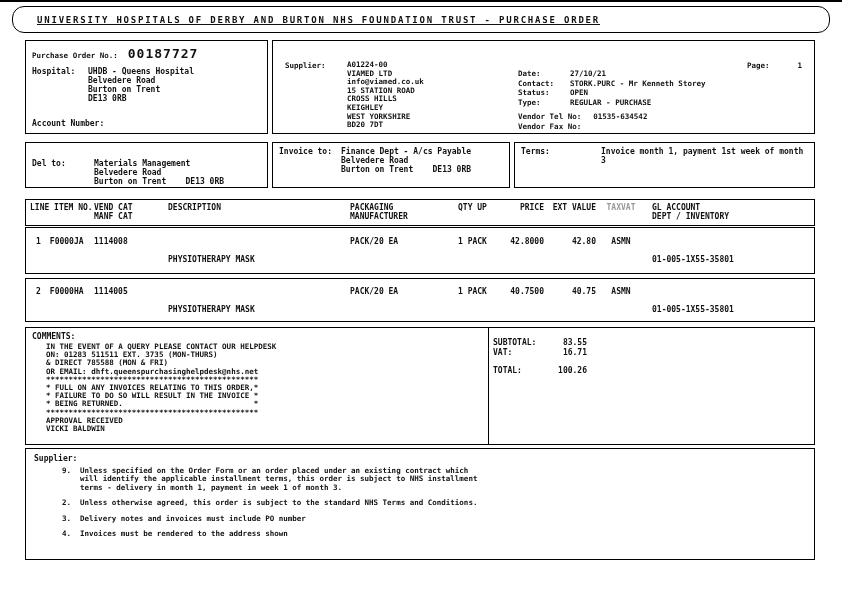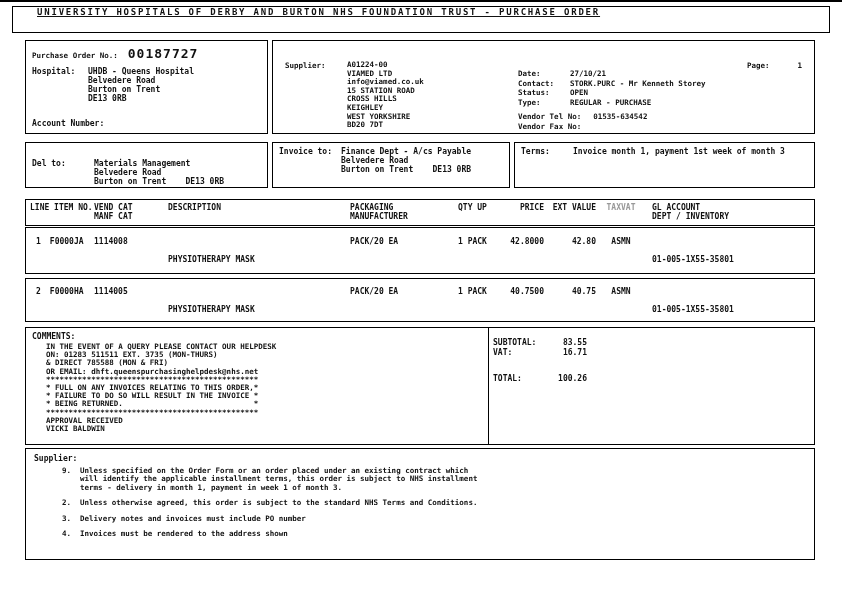--- a/index.html
+++ b/index.html
@@ -6,21 +6,21 @@
   .page{
     position:relative;width:842px;height:595px;background:#ffffff;
     font-family:"DejaVu Sans Mono","Liberation Mono",monospace;
     font-weight:bold;color:#111;font-size:8px;overflow:hidden;
     border-top:2px solid #000;box-sizing:border-box;
   }
   .box{position:absolute;border:1.5px solid #000;background:#fff;box-sizing:border-box;}
   .dim{color:#999;}
 
   
-  .title-box{left:12px;top:4px;width:818px;height:27px;display:flex;align-items:flex-start;padding-left:24px;}
+  .title-box{left:12px;top:4px;width:818px;height:27px;display:flex;align-items:center;padding-left:24px;border-radius:12px;}
   .doc-title{font-size:9px;letter-spacing:1.8px;text-decoration:underline;white-space:nowrap;}
 
   
   .info-left{left:25px;top:38px;width:243px;height:94px;padding:5px 6px;}
   .po-row{display:flex;align-items:baseline;gap:10px;}
   .po-num{font-size:13px;letter-spacing:1px;}
   .pair{display:flex;}
   .lblcol{width:56px;flex:none;}
   .lines div{line-height:9px;white-space:pre;}
   .hosp{margin-top:6px;}
@@ -37,21 +37,21 @@
   .page-block{position:absolute;right:12px;top:20px;font-size:7.5px;}
   .page-val{display:inline-block;margin-left:28px;}
 
   
   .del-box{left:25px;top:140px;width:243px;height:46px;padding:16px 6px;}
   .inv-box{left:272px;top:140px;width:238px;height:46px;padding:4px 6px;}
   .terms-box{left:514px;top:140px;width:301px;height:46px;padding:4px 6px;}
   .addr{display:flex;}
   .addr .lbl2{width:62px;flex:none;}
   .inv-lbl{width:70px;}
-  .terms-row{display:flex;}
+  .terms-row{display:flex;gap:28px;}
   .terms-row .lbl2{width:52px;flex:none;}
 
   
   .thead-box{left:25px;top:197px;width:790px;height:27px;padding:3px 4px;}
   .grid{display:grid;grid-template-columns:64px 74px 182px 108px 50px 36px 52px 46px 1fr;}
   .cell{line-height:9px;white-space:pre;overflow:visible;}
   .r{text-align:right;}
   .taxcell{display:flex;justify-content:center;padding:0 2px 0 6px;}
   .glcell{padding-left:10px;}
   .item-box1{left:25px;top:225px;width:790px;height:47px;padding:9px 4px 0 4px;}
@@ -60,21 +60,21 @@
 
   
   .comments-box{left:25px;top:325px;width:790px;height:118px;padding:4px 6px;}
   .v-divider{position:absolute;left:462px;top:0;bottom:0;border-left:1.5px solid #000;}
   .comment-lines{margin:2px 0 0 14px;font-size:7.5px;}
   .comment-lines div{line-height:8.2px;white-space:pre;}
   .totals{position:absolute;left:467px;top:10px;}
   .totals .trow{display:flex;line-height:10px;}
   .tlbl{width:60px;flex:none;}
   .tval{width:34px;text-align:right;}
-  .total-gap{margin-top:16px;justify-content:space-between;}
+  .total-gap{margin-top:8px;justify-content:space-between;}
 
   
   .notes-box{left:25px;top:446px;width:790px;height:112px;padding:5px 8px;}
   .notes{margin:4px 0 0 28px;font-size:7.5px;}
   .note{margin-bottom:7px;}
   .note div{line-height:8.4px;white-space:pre;}
 </style>
 </head>
 <body>
 

